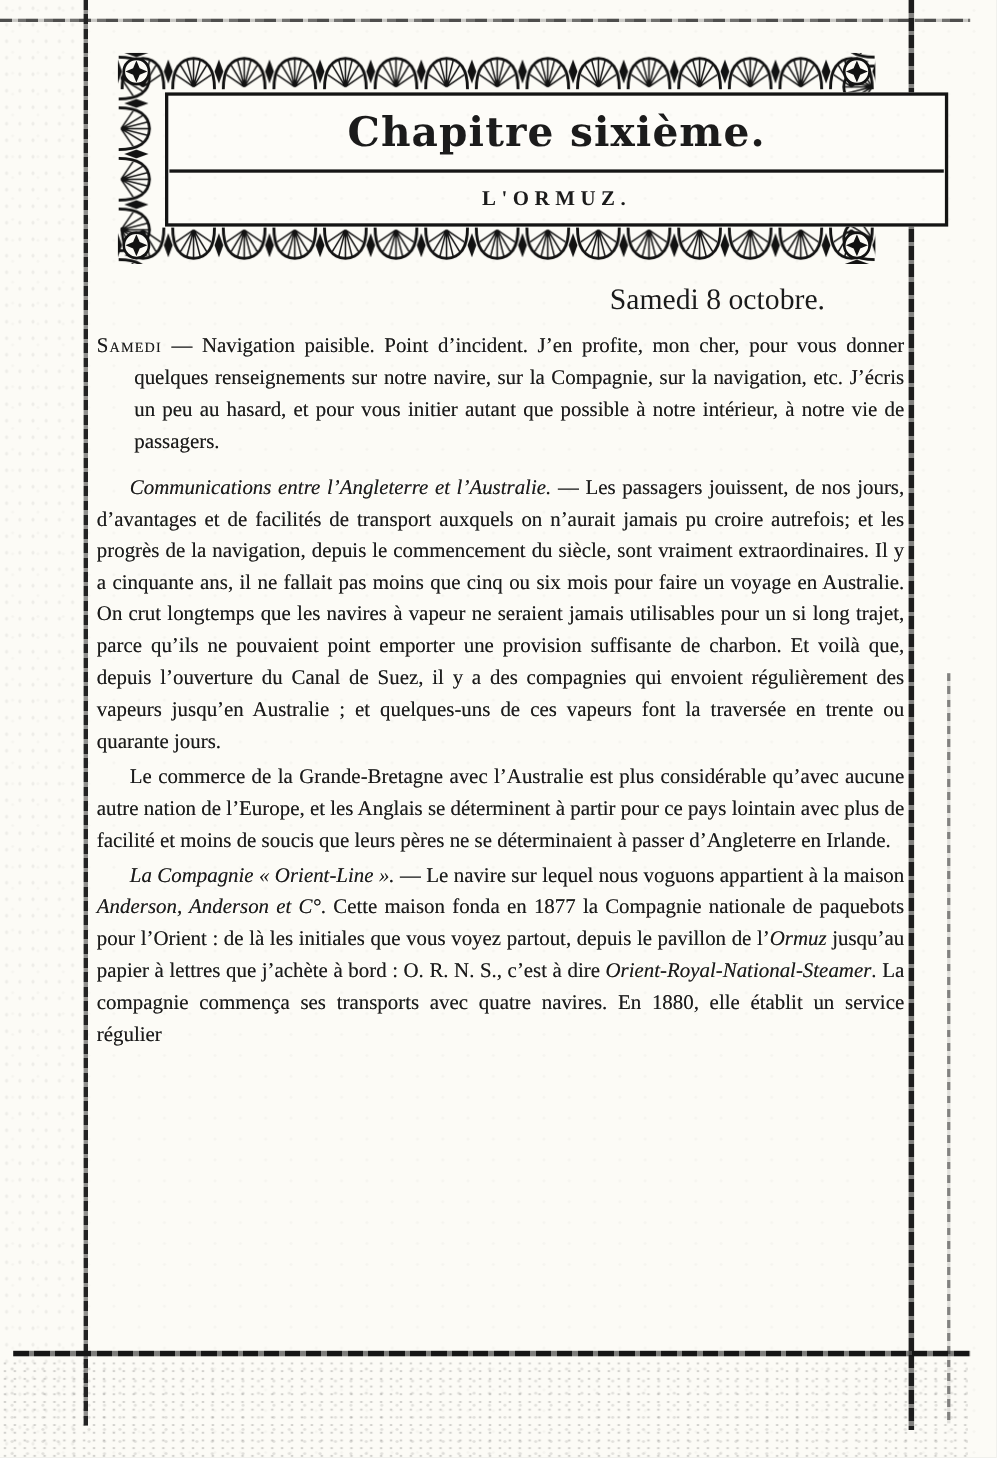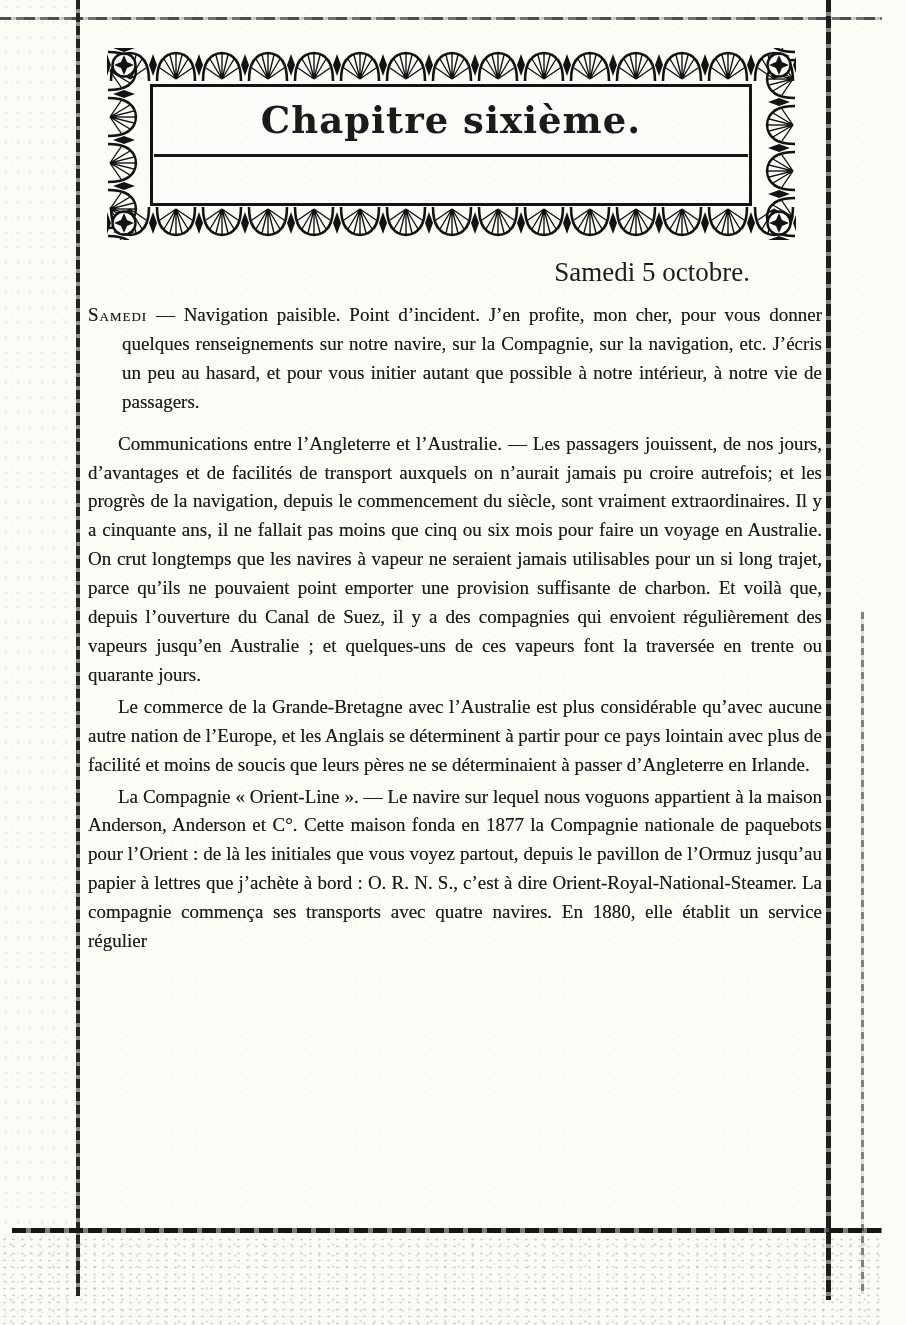--- a/index.html
+++ b/index.html
@@ -27,21 +27,21 @@
     background:repeating-linear-gradient(180deg, rgba(30,30,30,.55) 0 7px, rgba(30,30,30,.12) 7px 12px);
   }
   .rule-bottom{
     position:absolute; left:12px; top:1228px; width:870px; height:5px;
     background:repeating-linear-gradient(90deg, #161616 0 14px, rgba(22,22,22,.55) 14px 19px);
   }
   
   .ornament{position:absolute; left:107px; top:48px; width:689px; height:192px;}
   .ornament svg{position:absolute; left:0; top:0;}
   .titlebox{
-    position:absolute; left:43px; top:36px; width:602px; height:122px;
+    position:absolute; left:43px; top:36px; width:712px; height:122px;
     background:#fdfcf8; border:3px solid #141414; box-sizing:border-box;
     display:flex; flex-direction:column;
   }
   .title-row1{flex:0 0 67px; display:flex; align-items:center; justify-content:center;}
   .title-divider{height:3px; background:#161616; margin:0 1px;}
   .title-row2{flex:1; display:flex; align-items:center; justify-content:center;}
   .chapter-title{
     font-family:"DejaVu Serif", serif; font-weight:700; font-size:37px;
     letter-spacing:1px; margin:0; line-height:1;
   }
@@ -55,21 +55,21 @@
     text-align:right; padding-right:72px; font-size:27px; line-height:1.1;
   }
   .body{
     position:absolute; left:88px; top:301px; width:734px;
     font-size:19px; line-height:28.9px; text-align:justify;
     text-shadow:0 0 .4px rgba(10,10,10,.55);
   }
   .body p{margin:0;}
   p.hanging{padding-left:34px; text-indent:-34px; margin-bottom:13px;}
   p.indent{text-indent:30px; margin-bottom:3px;}
-  .run-italic{}
+  .run-italic{font-style:italic;}
   .run-smallcaps{font-variant:small-caps; letter-spacing:1px;}
   
   .noise-bottom{
     position:absolute; left:0; top:1236px; width:880px; height:89px;
     background-image:
       radial-gradient(rgba(40,40,40,.20) 1px, transparent 1.6px),
       radial-gradient(rgba(40,40,40,.13) 1px, transparent 1.9px);
     background-size:9px 7px, 14px 11px;
     background-position:0 0, 4px 3px;
   }
@@ -130,24 +130,27 @@
         <circle r="11.5" fill="#fcfbf6" stroke="#121212" stroke-width="2.4"></circle>
         <path d="M0,-10 L3,-3 L10,0 L3,3 L0,10 L-3,3 L-10,0 L-3,-3 Z" fill="#121212"></path>
       </g>
     </svg>
 
     <div class="titlebox">
       <div class="title-row1">
         <h1 class="chapter-title">Chapitre sixième.</h1>
       </div>
       <div class="title-divider"></div>
+      <div class="title-row2">
+        <h2 class="chapter-subtitle">L'ORMUZ.</h2>
+      </div>
     </div>
   </div>
 
-  <div class="dateline">Samedi 5 octobre.</div>
+  <div class="dateline">Samedi 8 octobre.</div>
 
   <div class="body">
     <p class="hanging"><span class="run-smallcaps">Samedi</span><span class="run-roman"> — Navigation paisible. Point d’incident. J’en profite, mon cher, pour vous donner quelques renseignements sur notre navire, sur la Compagnie, sur la navigation, etc. J’écris un peu au hasard, et pour vous initier autant que possible à notre intérieur, à notre vie de passagers.</span></p>
     <p class="indent"><span class="run-italic">Communications entre l’Angleterre et l’Australie.</span><span class="run-roman"> — Les passagers jouissent, de nos jours, d’avantages et de facilités de transport auxquels on n’aurait jamais pu croire autrefois; et les progrès de la navigation, depuis le commencement du siècle, sont vraiment extraordinaires. Il y a cinquante ans, il ne fallait pas moins que cinq ou six mois pour faire un voyage en Australie. On crut longtemps que les navires à vapeur ne seraient jamais utilisables pour un si long trajet, parce qu’ils ne pouvaient point emporter une provision suffisante de charbon. Et voilà que, depuis l’ouverture du Canal de Suez, il y a des compagnies qui envoient régulièrement des vapeurs jusqu’en Australie ; et quelques-uns de ces vapeurs font la traversée en trente ou quarante jours.</span></p>
     <p class="indent"><span class="run-roman">Le commerce de la Grande-Bretagne avec l’Australie est plus considérable qu’avec aucune autre nation de l’Europe, et les Anglais se déterminent à partir pour ce pays lointain avec plus de facilité et moins de soucis que leurs pères ne se déterminaient à passer d’Angleterre en Irlande.</span></p>
     <p class="indent"><span class="run-italic">La Compagnie « Orient-Line ».</span><span class="run-roman"> — Le navire sur lequel nous voguons appartient à la maison </span><span class="run-italic">Anderson, Anderson et C°</span><span class="run-roman">. Cette maison fonda en 1877 la Compagnie nationale de paquebots pour l’Orient : de là les initiales que vous voyez partout, depuis le pavillon de l’</span><span class="run-italic">Ormuz</span><span class="run-roman"> jusqu’au papier à lettres que j’achète à bord : O. R. N. S., c’est à dire </span><span class="run-italic">Orient-Royal-National-Steamer</span><span class="run-roman">. La compagnie commença ses transports avec quatre navires. En 1880, elle établit un service régulier</span></p>
   </div>
 
   <div class="noise-page"></div>
   <div class="noise-left"></div>

